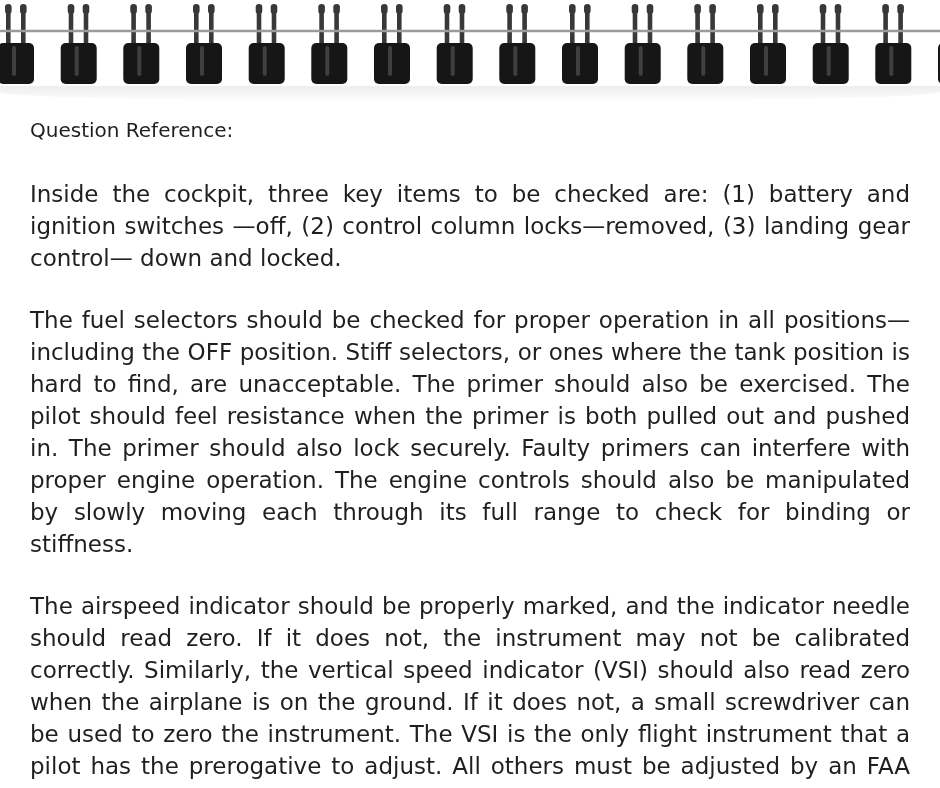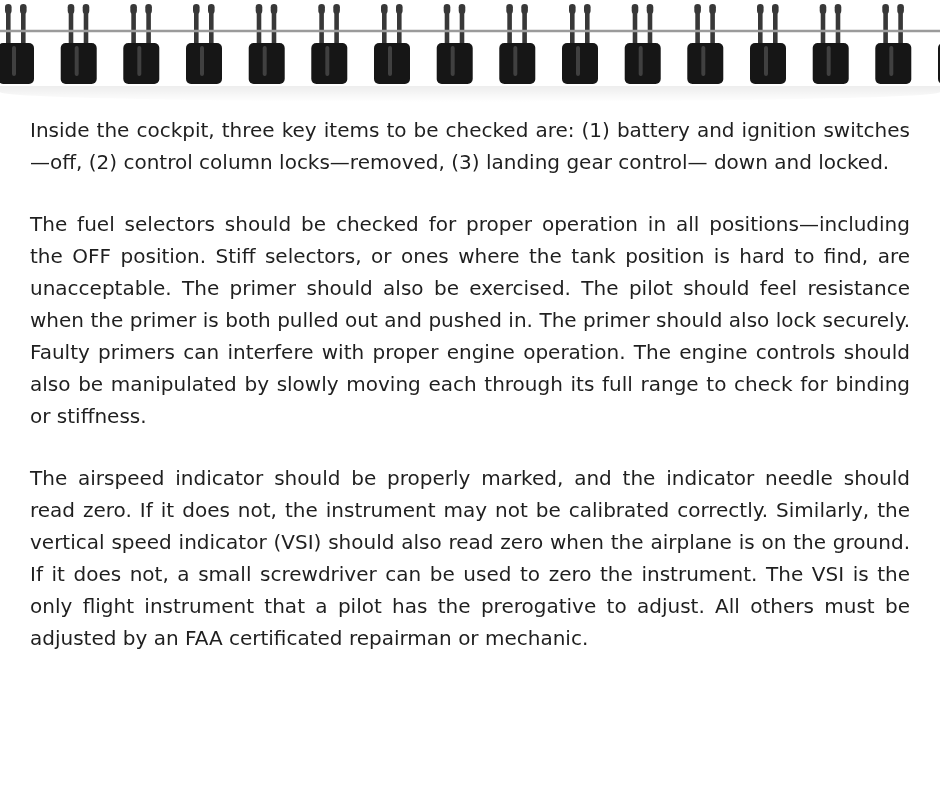--- a/index.html
+++ b/index.html
@@ -44,21 +44,21 @@
     width: 880px;
   }
   .doc-title {
     font-size: 20px;
     font-weight: 400;
     line-height: 32px;
     margin: 0 0 32px 0;
     color: #1f1f1f;
   }
   .para {
-    font-size: 20px;
+    font-size: 23px;
     line-height: 32px;
     text-align: justify;
     margin: 0 0 30px 0;
     color: #1f1f1f;
   }
 </style>
 </head>
 <body>
 
 <div class="binding" id="binding-holder">
@@ -165,18 +165,19 @@
         <rect x="960.0" y="4" width="6.6" height="10" rx="3.3" fill="#383838"></rect>
         <rect x="938.0" y="43" width="36" height="41" rx="5" fill="#161616"></rect>
         <rect x="952.0" y="46" width="4" height="30" rx="2" fill="rgba(255,255,255,0.18)"></rect>
         <line x1="0" y1="31" x2="940" y2="31" stroke="#9b9b9b" stroke-width="2.4"></line>
       </g>
     </svg>
   </div>
 <div class="page-edge-shadow"></div>
 
 <div class="content">
+  <h2 class="doc-title">Question Reference:</h2>
   <div>
       <p class="para">Inside the cockpit, three key items to be checked are: (1) battery and ignition switches —off, (2) control column locks—removed, (3) landing gear control— down and locked.</p>
       <p class="para">The fuel selectors should be checked for proper operation in all positions—including the OFF position. Stiff selectors, or ones where the tank position is hard to find, are unacceptable. The primer should also be exercised. The pilot should feel resistance when the primer is both pulled out and pushed in. The primer should also lock securely. Faulty primers can interfere with proper engine operation. The engine controls should also be manipulated by slowly moving each through its full range to check for binding or stiffness.</p>
       <p class="para">The airspeed indicator should be properly marked, and the indicator needle should read zero. If it does not, the instrument may not be calibrated correctly. Similarly, the vertical speed indicator (VSI) should also read zero when the airplane is on the ground. If it does not, a small screwdriver can be used to zero the instrument. The VSI is the only flight instrument that a pilot has the prerogative to adjust. All others must be adjusted by an FAA certificated repairman or mechanic.</p>
     </div>
 </div>
 
 </body></html>

